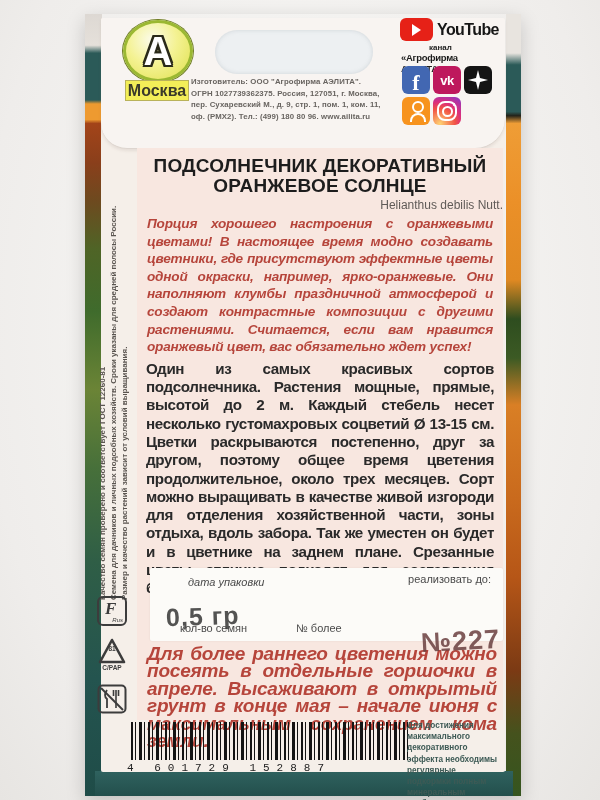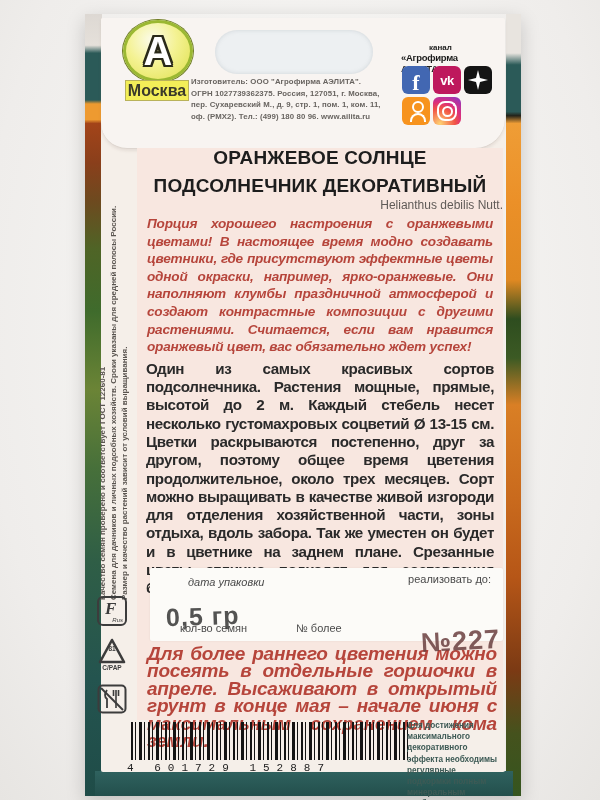--- a/index.html
+++ b/index.html
@@ -97,20 +97,26 @@
       <div class="logo">
         <span>А</span>
       </div>
       <div class="moscow">Москва</div>
 
       <div class="mfr">Изготовитель: ООО "Агрофирма АЭЛИТА".
 ОГРН 1027739362375. Россия, 127051, г. Москва,
 пер. Сухаревский М., д. 9, стр. 1, пом. 1, ком. 11,
 оф. (РМХ2). Тел.: (499) 180 80 96.  www.ailita.ru</div>
 
+      <div class="yt-row">
+        <span class="yt-play">
+            <i></i>
+          </span>
+        <span class="yt-word">YouTube</span>
+      </div>
       <div class="yt-channel">
         <div class="l1">канал</div>
         <div class="l2">«Агрофирма АЭЛИТА»</div>
       </div>
 
       <div class="social">
         <span class="sicon fb">
             <span>f</span>
           </span>
         <span class="sicon vk">
@@ -124,22 +130,22 @@
             <span class="body"></span>
           </span>
         <span class="sicon ig">
             <span class="frame"></span>
             <span class="lens"></span>
             <span class="dot"></span>
           </span>
       </div>
 
       <div class="panel">
+        <div class="title">ПОДСОЛНЕЧНИК ДЕКОРАТИВНЫЙ</div>
         <div class="title" style="margin-top:0;">ОРАНЖЕВОЕ СОЛНЦЕ</div>
-        <div class="title">ПОДСОЛНЕЧНИК ДЕКОРАТИВНЫЙ</div>
         <div class="latin">Helianthus debilis Nutt.</div>
         <div class="p-red">Порция хорошего настроения с оранжевыми цветами! В настоящее время модно создавать цветники, где присутствуют эффектные цветы одной окраски, например, ярко-оранжевые. Они наполняют клумбы праздничной атмосферой и создают контрастные композиции с другими растениями. Считается, если вам нравится оранжевый цвет, вас обязательно ждет успех!</div>
         <div class="p-black">Один из самых красивых сортов подсолнечника. Растения мощные, прямые, высотой до 2 м. Каждый стебель несет несколько густомахровых соцветий Ø 13-15 см. Цветки раскрываются постепенно, друг за другом, поэтому общее время цветения продолжительное, около трех месяцев. Сорт можно выращивать в качестве живой изгороди для отделения хозяйственной части, зоны отдыха, вдоль забора. Так же уместен он будет и в цветнике на заднем плане. Срезанные цветы отлично подходят для составления букетов.</div>
 
         <div class="info-box">
           <span class="lbl date">дата упаковки</span>
           <span class="lbl sell">реализовать до:</span>
           <span class="lbl count">кол-во семян</span>
           <span class="lbl batch">№ более</span>
           <span class="stamp-weight">0,5 гр</span>

